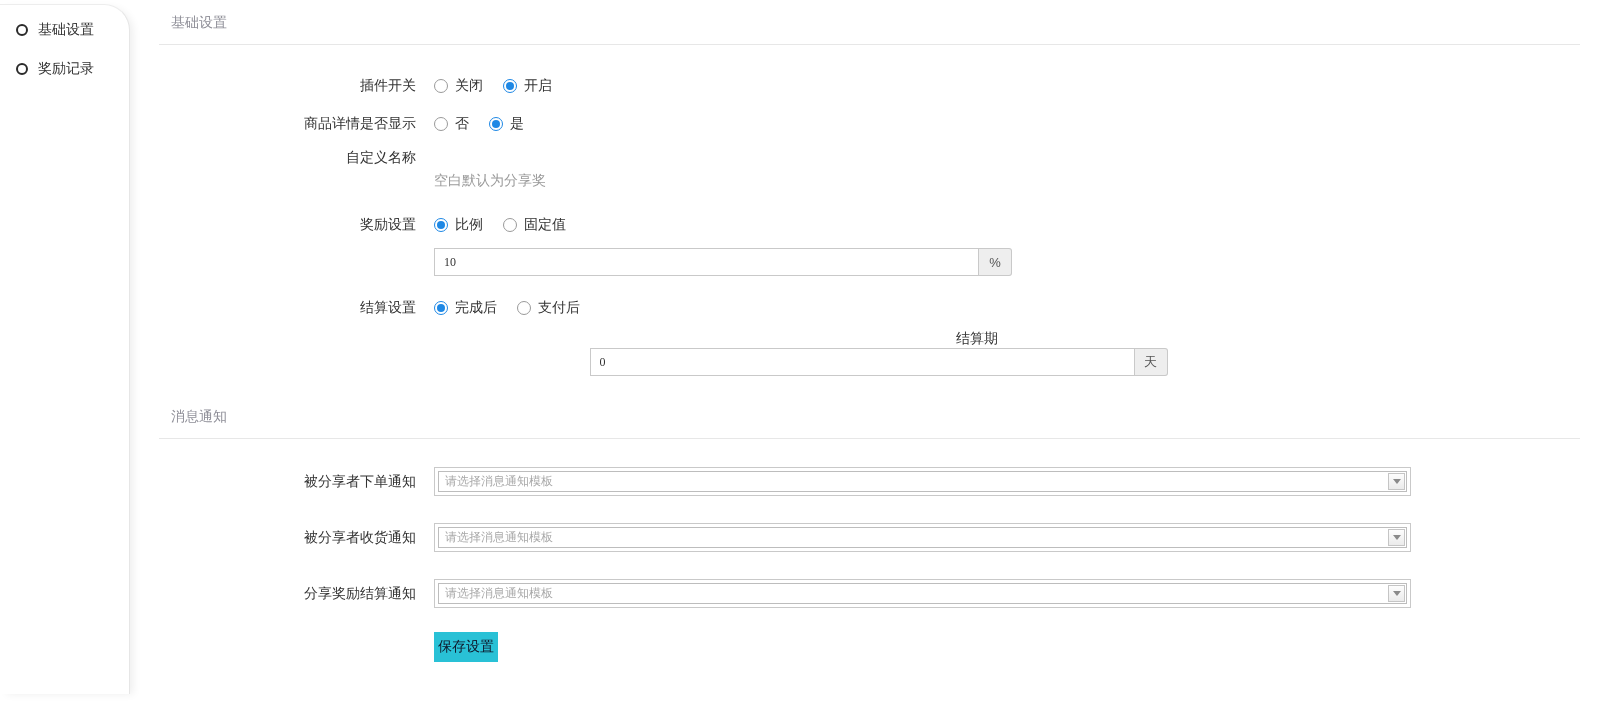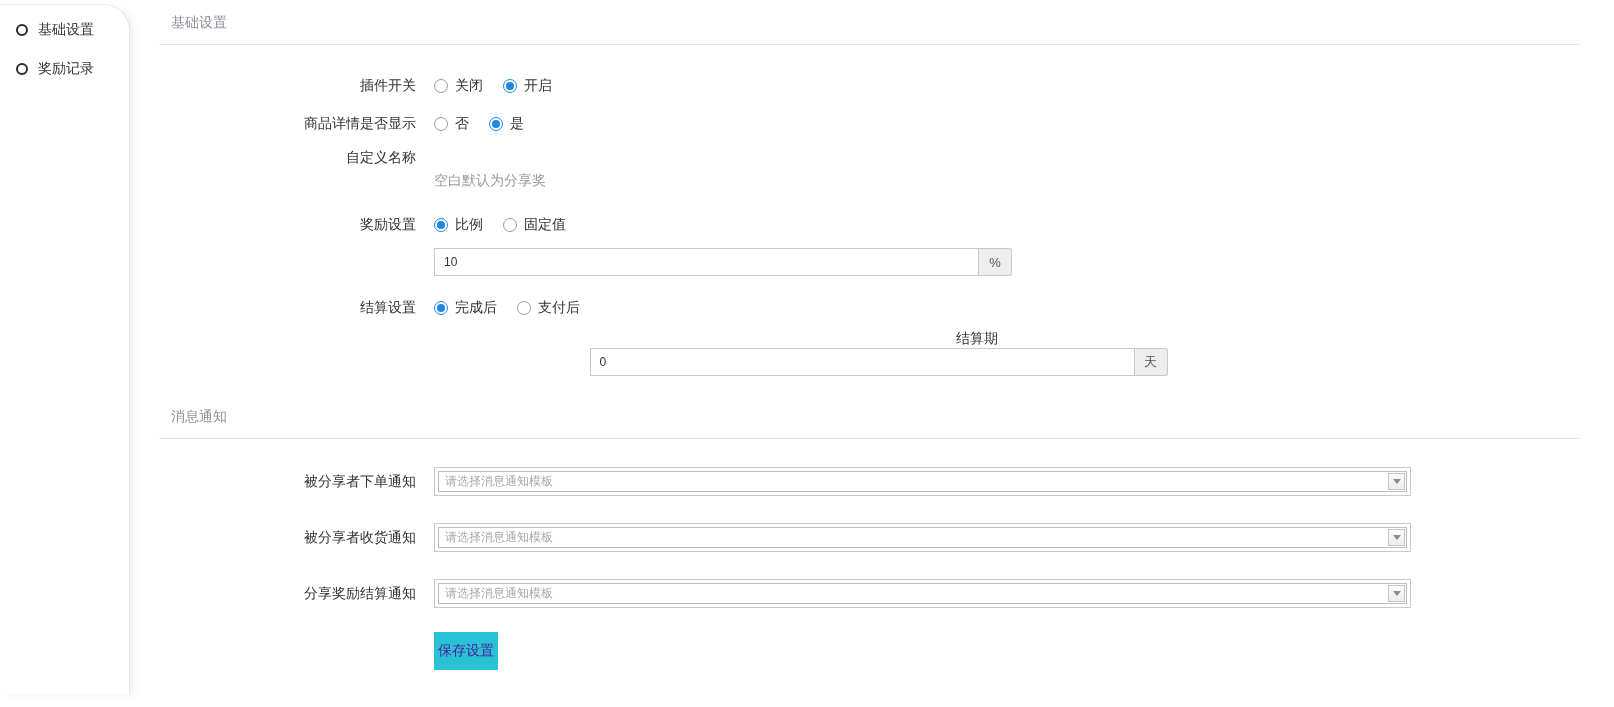--- a/index.html
+++ b/index.html
@@ -43,39 +43,39 @@
                border-radius:50%; background:#1e88e5; }
 
   
   .text-input { height:28px; border:1px solid #c9c9c9; background:#fff;
                 font-size:12px; color:#333; padding:0 9px; width:100%; outline:none;
                 font-family:"Liberation Sans","DejaVu Sans",sans-serif; }
   .text-input::placeholder { color:#aaa; }
   .hint { font-size:14px; color:#9a9a9a; margin:5px 0 0 275px; }
 
   .group { display:flex; width:578px; align-items:stretch; }
-  .group .text-input { flex:1; }
+  .group .text-input { flex:1;font-family:Liberation Serif, serif; }
   .addon { width:33px; border:1px solid #c9c9c9; border-left:none; background:#eee;
            display:flex; align-items:center; justify-content:center;
            font-size:13px; color:#555; border-radius:0 3px 3px 0; }
 
   
   .sel-outer { width:977px; height:29px; border:1px solid #c9c9c9; background:#fff; padding:3px; cursor:pointer; }
   .sel { position:relative; height:21px; border:1px solid #bdbdbd; background:#fff;
          display:flex; align-items:center; }
   .sel-ph { font-size:12px; color:#a9a9a9; padding-left:6px; }
   .sel-btn { position:absolute; right:1px; top:1px; width:17px; height:17px;
              border:1px solid #c5c5c5; background:linear-gradient(#fdfdfd,#ebebeb);
              display:flex; align-items:center; justify-content:center; }
   .tri { width:0; height:0; border-left:4px solid transparent; border-right:4px solid transparent;
          border-top:5px solid #8a8a8a; }
 
   
-  .save-btn { margin:24px 0 0 275px; width:64px; height:38px; border:none; cursor:pointer;
-              background:#29c1d6; color:#4c1d95; font-size:14px;
+  .save-btn { margin:24px 0 0 275px; width:64px; height:30px; border:none; cursor:pointer;
+              background:#29c1d6; color:#0f172a; font-size:14px;
               font-family:"Liberation Sans","DejaVu Sans",sans-serif; }
 
   
   .mt-a { margin-top:32px; }   
   .mt-b { margin-top:20px; }   
   .mt-c { margin-top:16px; }   
   .mt-d { margin-top:26px; }   
   .mt-e { margin-top:14px; }   
   .mt-f { margin-top:23px; }   
   .mt-g { margin-top:13px;flex-direction:column; }   

